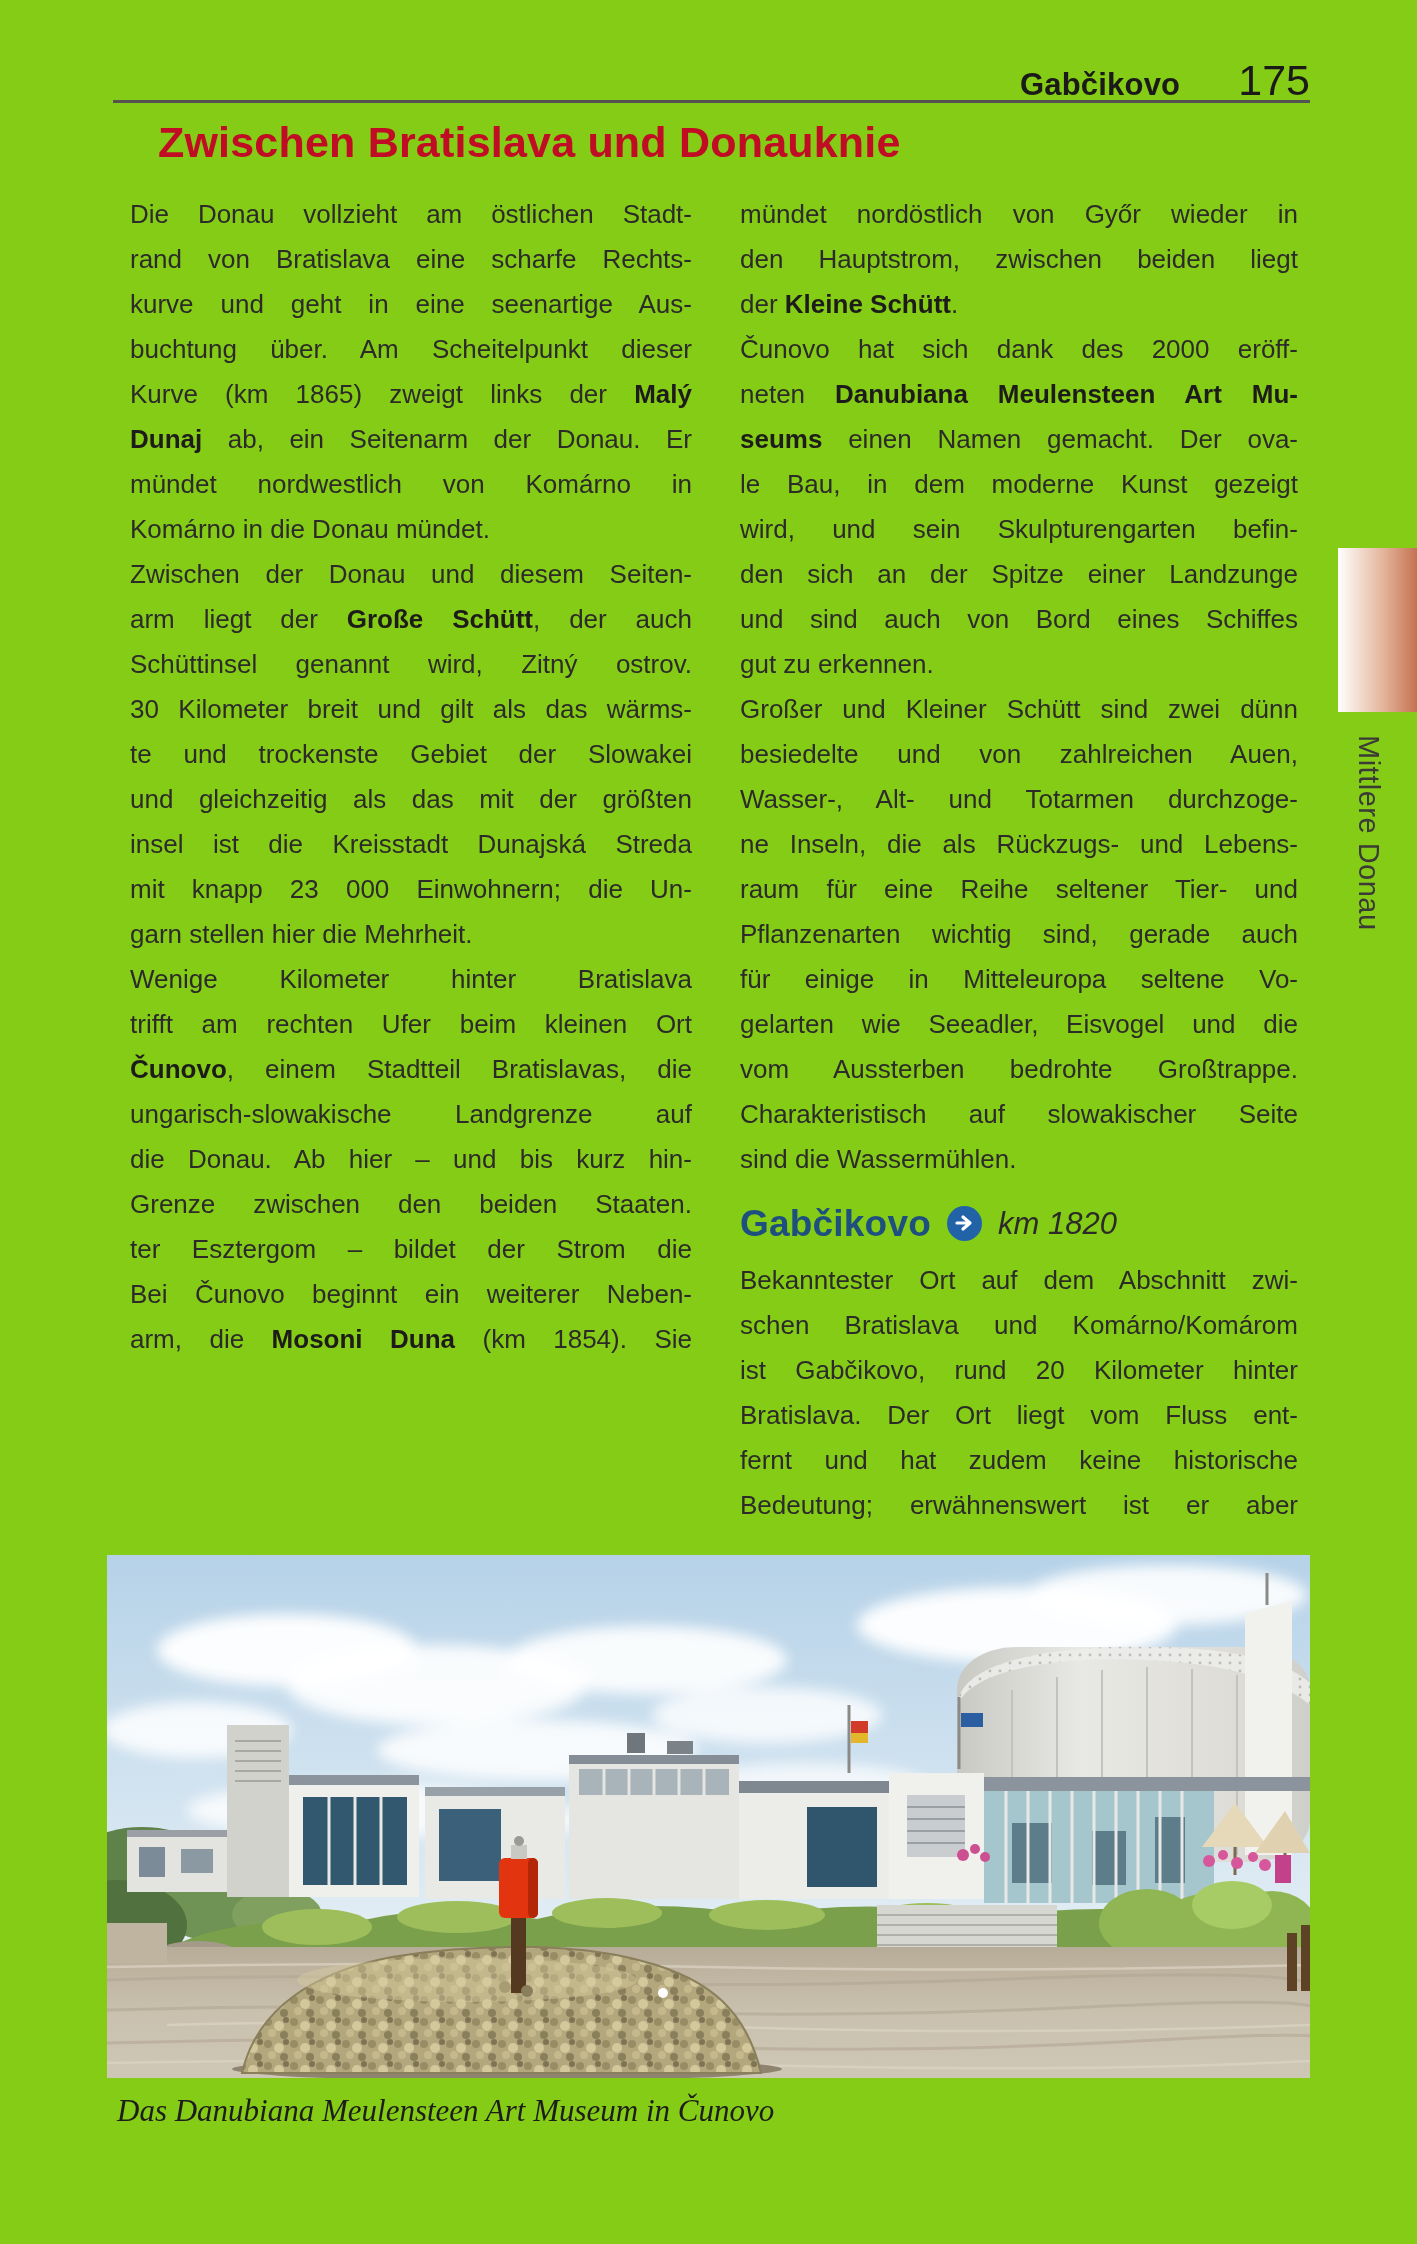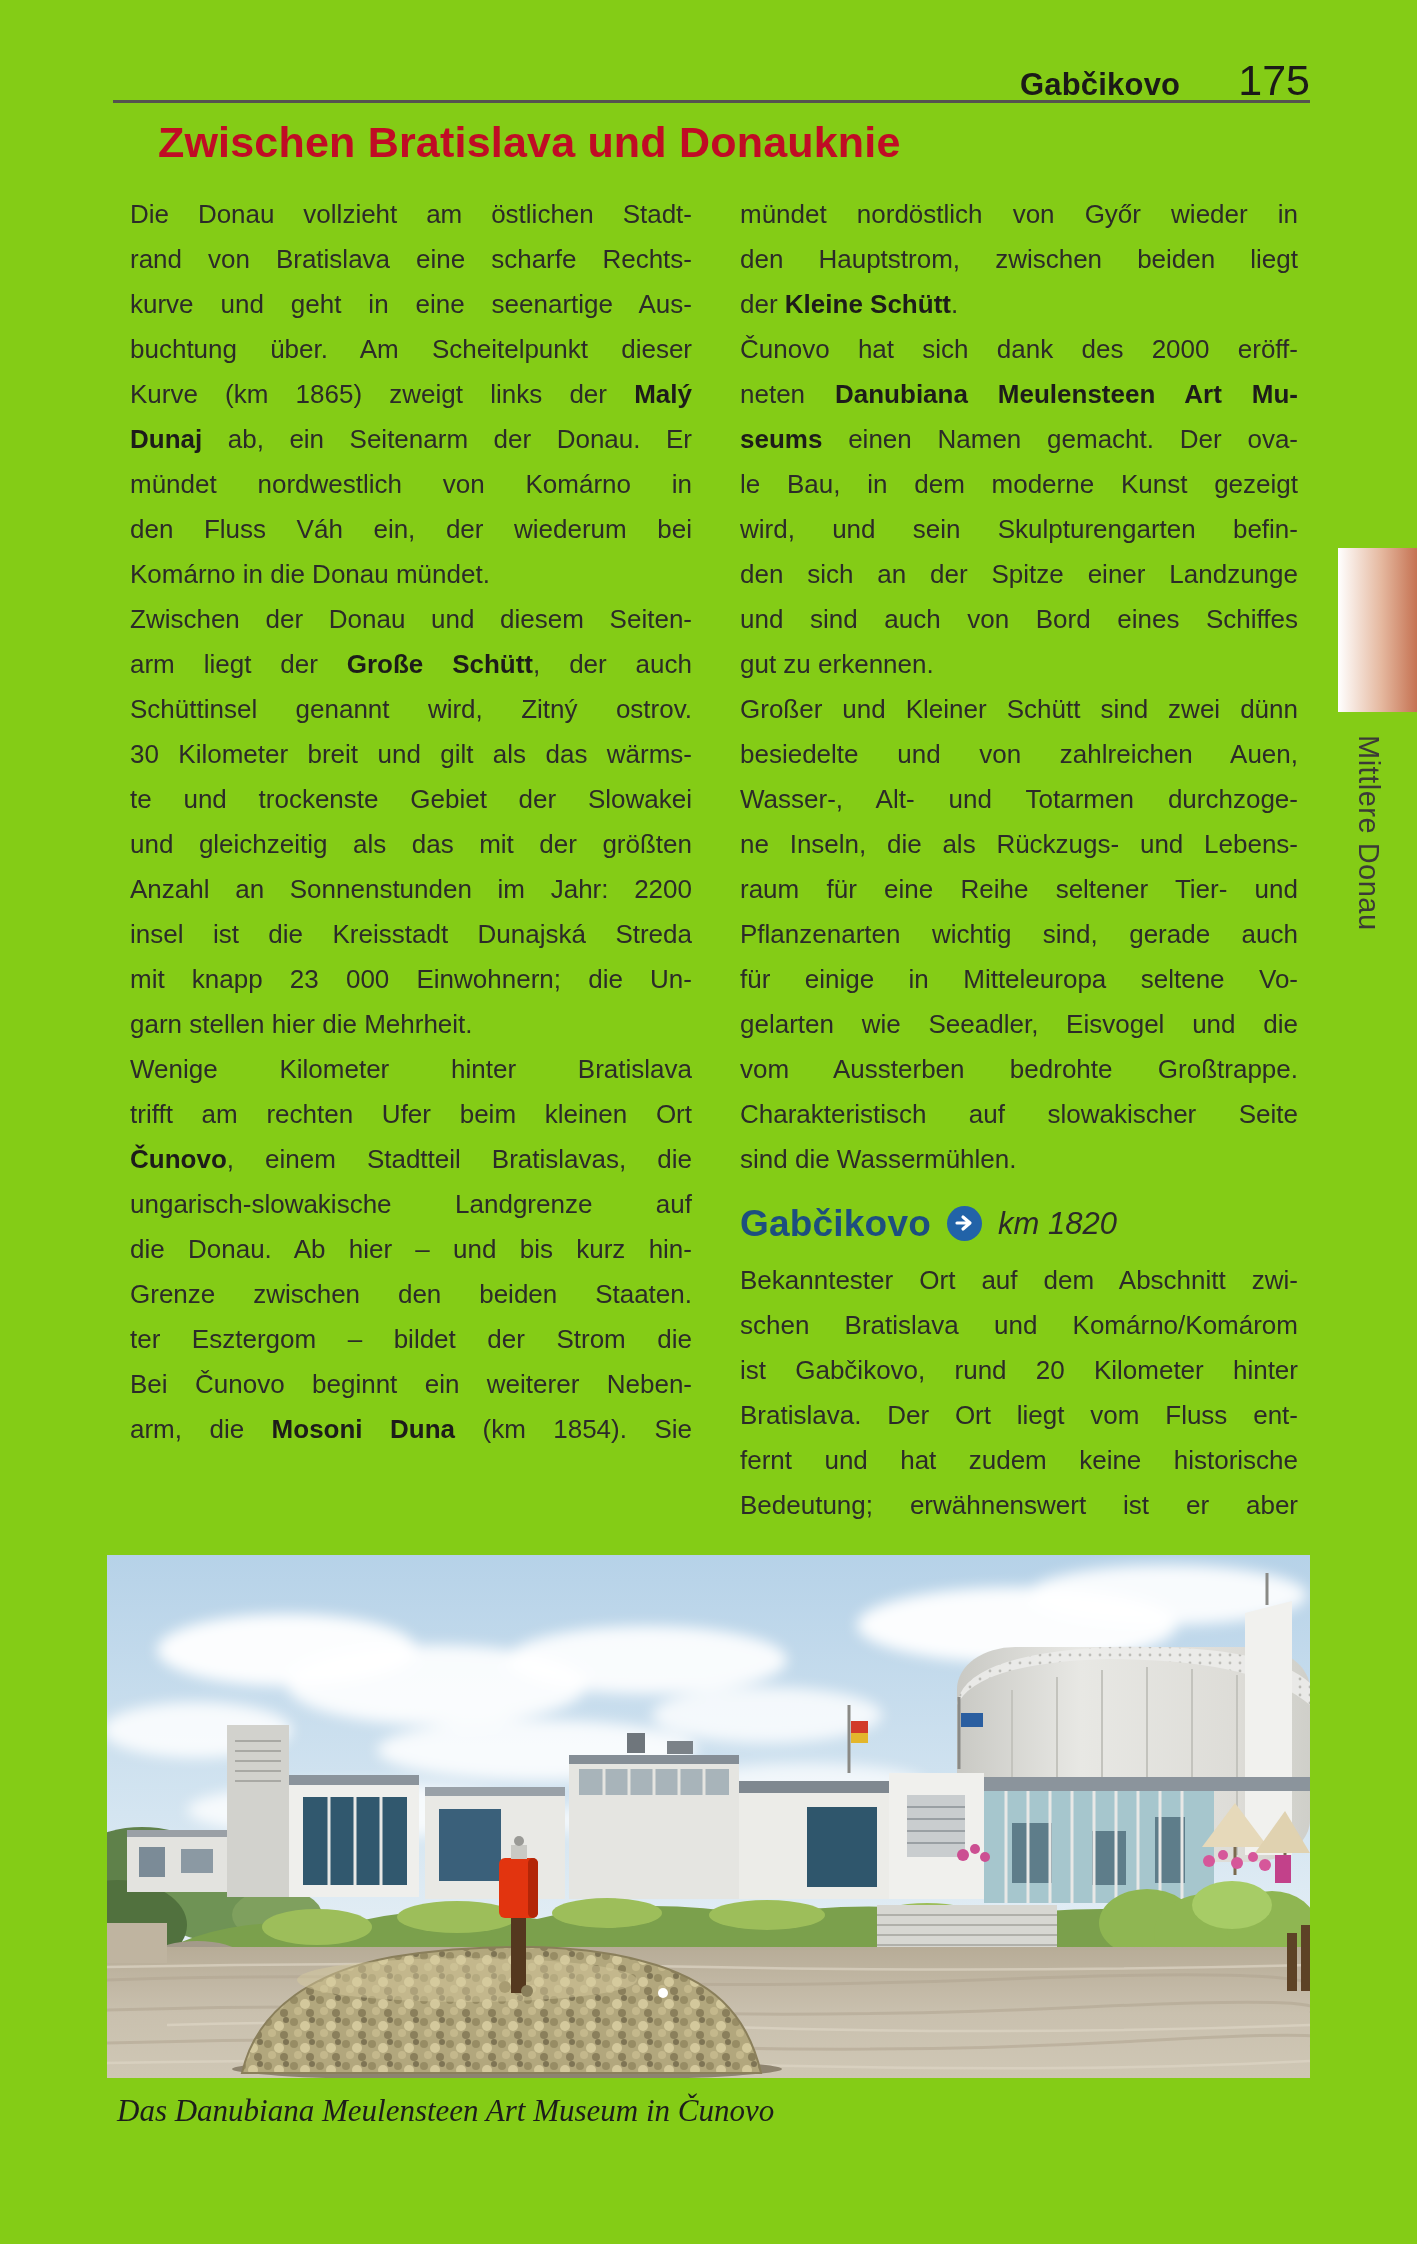--- a/index.html
+++ b/index.html
@@ -57,29 +57,27 @@
   <div class="title">Zwischen Bratislava und Donauknie</div>
 
   <div class="col" id="col-left">
       <div class="line"><span>Die Donau vollzieht am östlichen Stadt-</span></div>
       <div class="line"><span>rand von Bratislava eine scharfe Rechts-</span></div>
       <div class="line"><span>kurve und geht in eine seenartige Aus-</span></div>
       <div class="line"><span>buchtung über. Am Scheitelpunkt dieser</span></div>
       <div class="line"><span>Kurve (km 1865) zweigt links der </span><b>Malý</b></div>
       <div class="line"><b>Dunaj</b><span> ab, ein Seitenarm der Donau. Er</span></div>
       <div class="line"><span>mündet nordwestlich von Komárno in</span></div>
-      <div class="line"><span>den Fluss Váh ein, der wiederum bei</span></div>
       <div class="line end"><span>Komárno in die Donau mündet.</span></div>
       <div class="line"><span>Zwischen der Donau und diesem Seiten-</span></div>
       <div class="line"><span>arm liegt der </span><b>Große Schütt</b><span>, der auch</span></div>
       <div class="line"><span>Schüttinsel genannt wird, Zitný ostrov.</span></div>
       <div class="line"><span>30 Kilometer breit und gilt als das wärms-</span></div>
       <div class="line"><span>te und trockenste Gebiet der Slowakei</span></div>
       <div class="line"><span>und gleichzeitig als das mit der größten</span></div>
-      <div class="line"><span>Anzahl an Sonnenstunden im Jahr: 2200</span></div>
       <div class="line"><span>insel ist die Kreisstadt Dunajská Streda</span></div>
       <div class="line"><span>mit knapp 23 000 Einwohnern; die Un-</span></div>
       <div class="line end"><span>garn stellen hier die Mehrheit.</span></div>
       <div class="line"><span>Wenige Kilometer hinter Bratislava</span></div>
       <div class="line"><span>trifft am rechten Ufer beim kleinen Ort</span></div>
       <div class="line"><b>Čunovo</b><span>, einem Stadtteil Bratislavas, die</span></div>
       <div class="line"><span>ungarisch-slowakische Landgrenze auf</span></div>
       <div class="line"><span>die Donau. Ab hier – und bis kurz hin-</span></div>
       <div class="line"><span>Grenze zwischen den beiden Staaten.</span></div>
       <div class="line"><span>ter Esztergom – bildet der Strom die</span></div>

